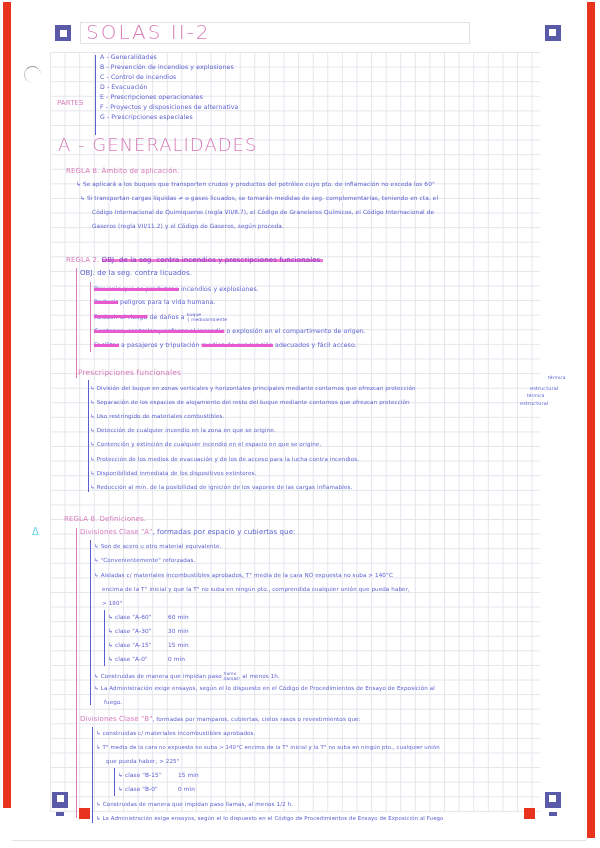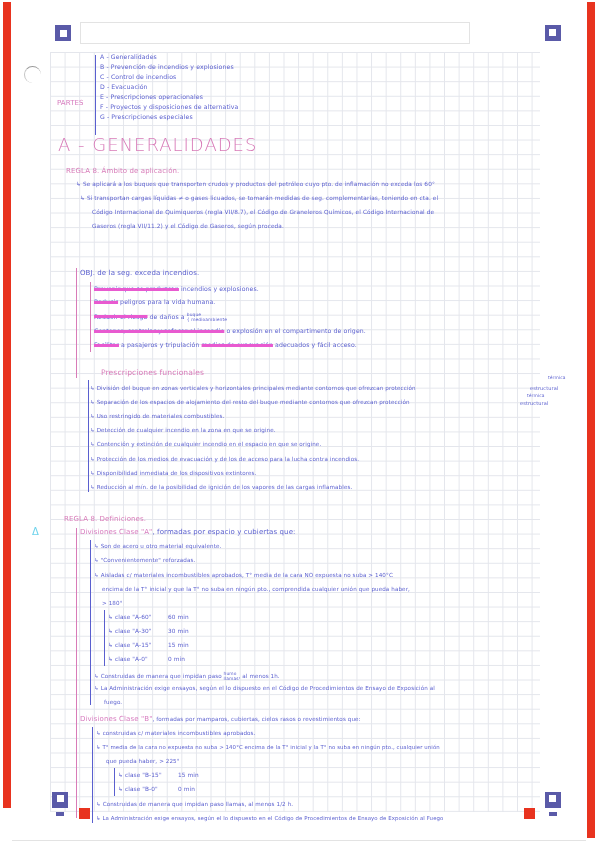--- a/index.html
+++ b/index.html
@@ -67,20 +67,21 @@
   <div class="corner tl"></div>
   <div class="corner tr"></div>
   <div class="corner bl"></div>
   <div class="corner-tab" style="left:56px;top:812px;"></div>
   <div class="corner br"></div>
   <div class="corner-tab" style="left:549px;top:812px;"></div>
   <div class="red-square" style="left:79px;top:808px;"></div>
   <div class="red-square" style="left:524px;top:808px;"></div>
 
   <div class="title-box"></div>
+  <div class="t title" style="left:86px;top:20px;">SOLAS II-2</div>
 
   <div class="t pink" style="left:57px;top:99px;font-size:7px;">PARTES</div>
   <div class="bracket" style="left:95px;top:55px;height:80px;"></div>
   <div>
     <div class="t" style="left:100px;top:53px;">A - Generalidades</div>
     <div class="t" style="left:100px;top:63px;">B - Prevención de incendios y explosiones</div>
     <div class="t" style="left:100px;top:73px;">C - Control de incendios</div>
     <div class="t" style="left:100px;top:83px;">D - Evacuación</div>
     <div class="t" style="left:100px;top:93px;">E - Prescripciones operacionales</div>
     <div class="t" style="left:100px;top:103px;">F - Proyectos y disposiciones de alternativa</div>
@@ -88,40 +89,44 @@
   </div>
 
   <div class="t h1" style="left:58px;top:134px;">A - GENERALIDADES</div>
 
   <div class="t rule" style="left:66px;top:167px;">REGLA 8. Ámbito de aplicación.</div>
   <div class="t" style="left:76px;top:181px;font-size:5.8px;">↳ Se aplicará a los buques que transporten crudos y productos del petróleo cuyo pto. de inflamación no exceda los 60°</div>
   <div class="t" style="left:80px;top:195px;font-size:5.8px;">↳ Si transportan cargas líquidas ≠ o gases licuados, se tomarán medidas de seg. complementarias, teniendo en cta. el</div>
   <div class="t" style="left:92px;top:209px;font-size:5.8px;">Código Internacional de Quimiqueros (regla VII/8.7), el Código de Graneleros Químicos, el Código Internacional de</div>
   <div class="t" style="left:92px;top:223px;font-size:5.8px;">Gaseros (regla VII/11.2) y el Código de Gaseros, según proceda.</div>
 
+  <div class="t rule" style="left:66px;top:256px;">
+    <span>REGLA 2.</span>
+    <span class="hl">OBJ. de la seg. contra incendios y prescripciones funcionales.</span>
+  </div>
   <div class="bracket-pink" style="left:76px;top:268px;height:110px;"></div>
-  <div class="t sub-blue" style="left:80px;top:269px;">OBJ. de la seg. exceda incendios.</div>
+  <div class="t sub-blue" style="left:80px;top:269px;">OBJ. de la seg. contra licuados.</div>
   <div class="bracket-pink" style="left:90px;top:282px;height:70px;"></div>
   <div class="t" style="left:94px;top:285px;">
     <span class="strike">Prevenir que se produzcan</span><span> incendios y explosiones.</span>
   </div>
   <div class="t" style="left:94px;top:298px;">
     <span class="strike">Reducir</span><span> peligros para la vida humana.</span>
   </div>
   <div class="t" style="left:94px;top:312px;">
     <span class="strike">Reducir el riesgo</span><span> de daños a </span><span style="display:inline-block;vertical-align:middle;line-height:5px;"><span class="tiny" style="display:block;position:static;">buque</span><span class="tiny" style="display:block;position:static;">{ medioambiente</span></span>
   </div>
   <div class="t" style="left:94px;top:327px;">
     <span class="strike">Contener, controlar y sofocar el incendio</span><span> o explosión en el compartimento de origen.</span>
   </div>
   <div class="t" style="left:94px;top:341px;">
     <span class="strike">Facilitar</span><span> a pasajeros y tripulación </span><span class="strike">medios de evacuación</span><span> adecuados y fácil acceso.</span>
   </div>
 
-  <div class="t sub" style="left:78px;top:368px;margin-left:23px;">Prescripciones funcionales</div>
+  <div class="t sub" style="left:78px;top:368px;">Prescripciones funcionales</div>
   <div class="bracket" style="left:88px;top:380px;height:112px;"></div>
   <div class="t" style="left:90px;top:385px;font-size:5.6px;">↳ División del buque en zonas verticales y horizontales principales mediante contornos que ofrezcan protección</div>
   <div class="t tiny" style="left:548px;top:375px;">térmica</div>
   <div class="t" style="left:530px;top:385px;font-size:5px;">estructural</div>
   <div class="t" style="left:90px;top:399px;font-size:5.6px;">↳ Separación de los espacios de alojamiento del resto del buque mediante contornos que ofrezcan protección</div>
   <div class="t tiny" style="left:527px;top:393px;">térmica</div>
   <div class="t" style="left:520px;top:400px;font-size:5px;">estructural</div>
   <div class="t" style="left:90px;top:413px;font-size:5.6px;">↳ Uso restringido de materiales combustibles.</div>
   <div class="t" style="left:90px;top:427px;font-size:5.6px;">↳ Detección de cualquier incendio en la zona en que se origine.</div>
   <div class="t" style="left:90px;top:441px;font-size:5.6px;">↳ Contención y extinción de cualquier incendio en el espacio en que se origine.</div>

